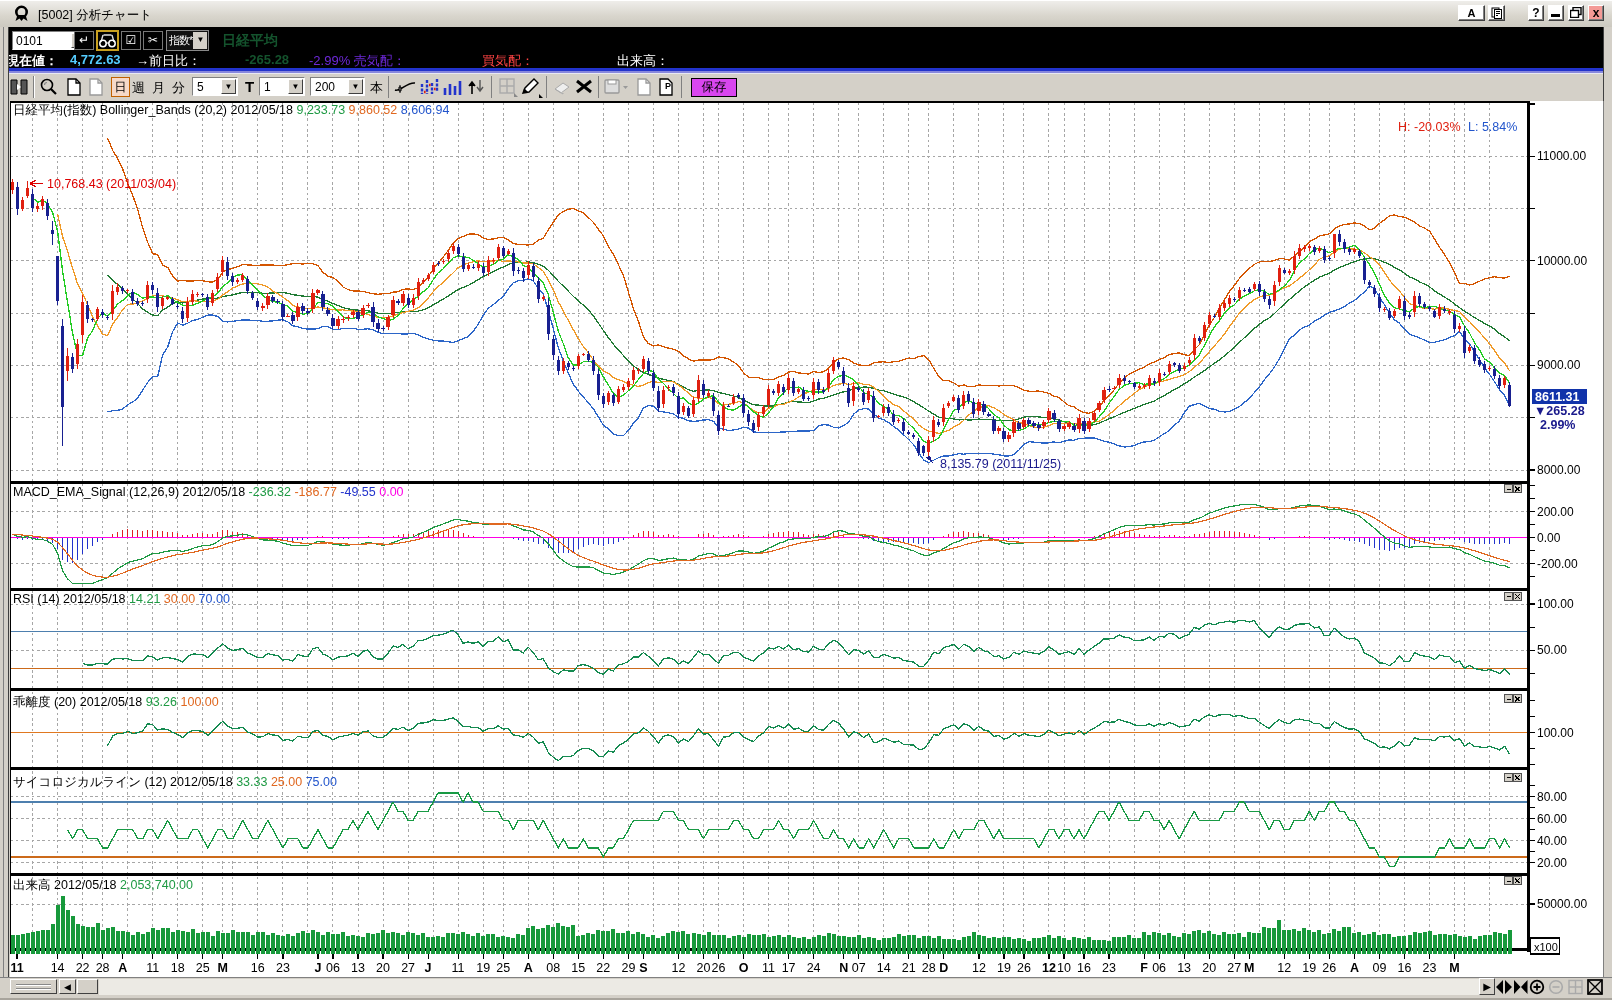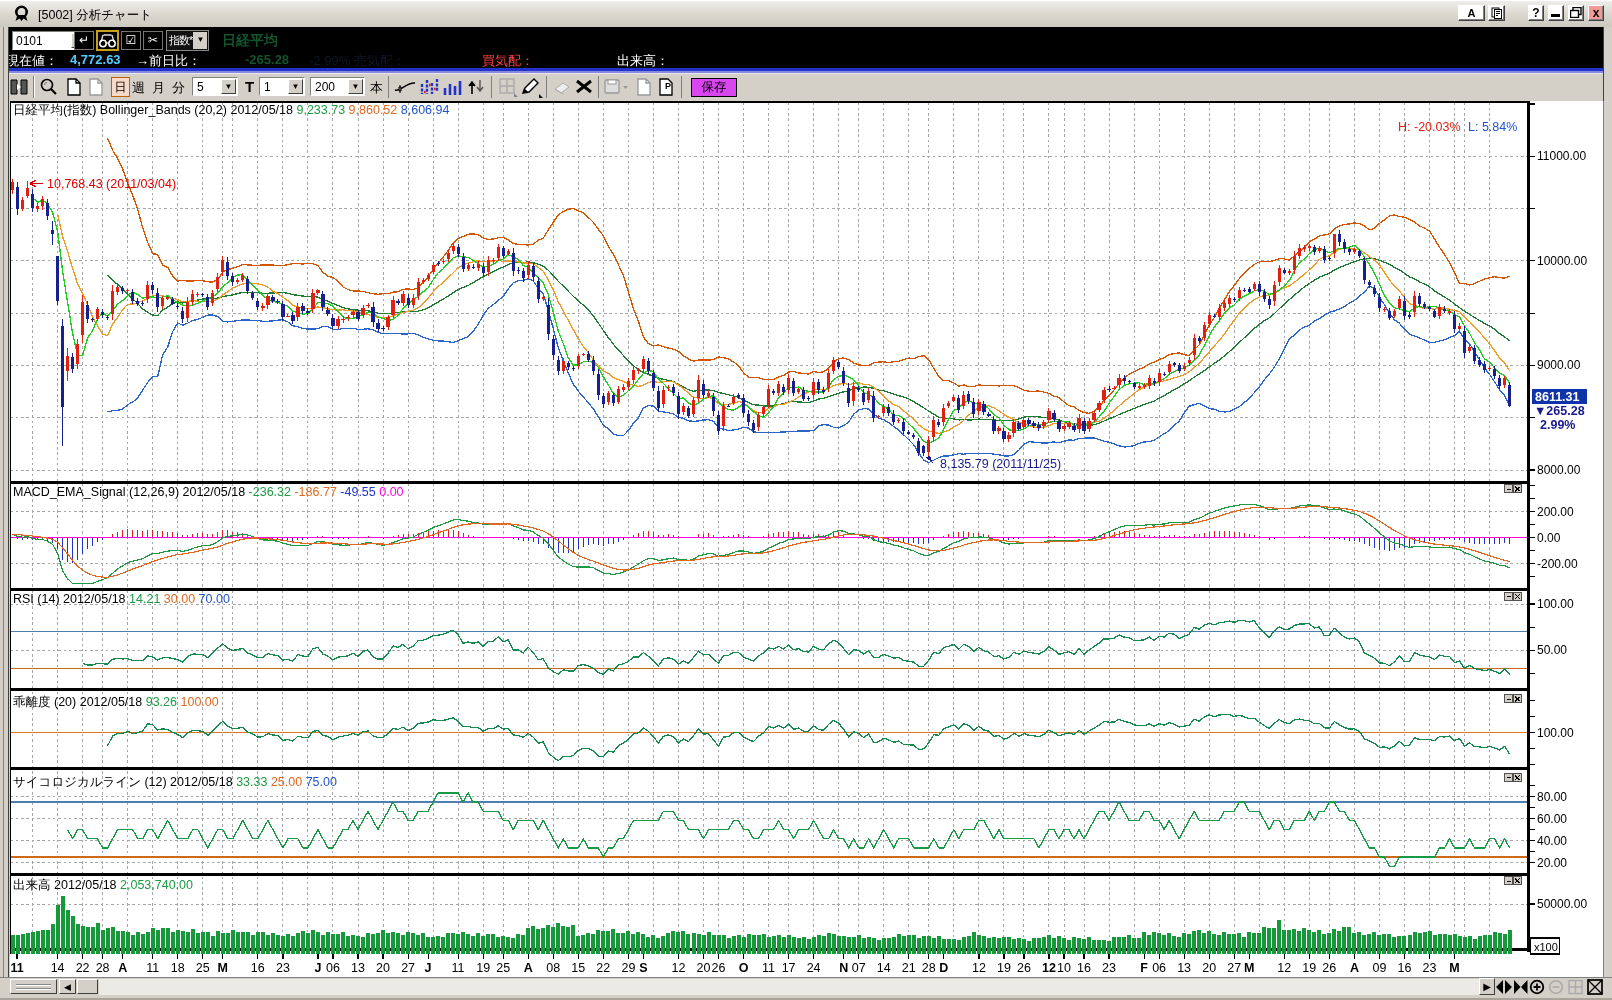--- a/index.html
+++ b/index.html
@@ -33,25 +33,25 @@
 <div class="abs" style="left:96px;top:30px;width:23px;height:21px;border:2px solid #c8a020;background:#000"><svg width="19" height="17" viewBox="0 0 19 17">
       <path d="M5.5 3h8M5 3L3 10m11-7l2 7" stroke="#ddd" stroke-width="1.4" fill="none"></path>
       <circle cx="5" cy="11.5" r="3.2" fill="none" stroke="#fff" stroke-width="1.5"></circle>
       <circle cx="14" cy="11.5" r="3.2" fill="none" stroke="#fff" stroke-width="1.5"></circle>
       <path d="M8 11h3" stroke="#fff" stroke-width="1.2"></path>
     </svg></div>
 <div class="abs" style="left:121px;top:31px;width:20px;height:19px;border:1px solid #777;background:#000;color:#fff;text-align:center;font-size:12px;line-height:17px">☑</div>
 <div class="abs" style="left:143px;top:31px;width:20px;height:19px;border:1px solid #777;background:#000;color:#fff;text-align:center;font-size:12px;line-height:17px">✂</div>
 <div class="abs" style="left:166px;top:30px;width:43px;height:21px;border:1px solid #888;background:#111;color:#fff;font-size:11px;line-height:19px;padding-left:2px;letter-spacing:-1px">指数*<span style="position:absolute;right:1px;top:1px;width:14px;height:17px;background:#d4d0c8;color:#000;font-size:8px;text-align:center;line-height:16px">▼</span></div>
 <div class="abs" style="left:222px;top:32px;font-size:14px;font-weight:bold;color:#14532d">日経平均</div>
-<div class="abs" style="left:6px;top:52px;font-size:13px;color:#fff;font-weight:normal">現在値：</div>
+<div class="abs" style="left:6px;top:52px;font-size:13px;color:#fff;font-weight:bold">現在値：</div>
 <div class="abs" style="left:70px;top:52px;font-size:13px;color:#55ccff;font-weight:bold">4,772.63</div>
 <div class="abs" style="left:136px;top:52px;font-size:13px;color:#fff;font-weight:normal">→前日比：</div>
 <div class="abs" style="left:245px;top:52px;font-size:13px;color:#14532d;font-weight:bold">-265.28</div>
-<div class="abs" style="left:309px;top:52px;font-size:13px;color:#0f172a;font-weight:normal">-2.99% 売気配：</div>
+<div class="abs" style="left:309px;top:52px;font-size:13px;color:#6d28d9;font-weight:normal">-2.99% 売気配：</div>
 <div class="abs" style="left:482px;top:52px;font-size:13px;color:#f44;font-weight:normal">買気配：</div>
 <div class="abs" style="left:617px;top:52px;font-size:13px;color:#fff;font-weight:normal">出来高：</div>
 <div class="abs" style="left:0;top:68px;width:1612px;height:3px;background:#2233cc"></div>
 <div class="abs" style="left:0;top:71px;width:1612px;height:2px;background:#8888dd"></div>
 <div class="abs" style="left:0;top:73px;width:1612px;height:28px;background:#d4d0c8;border-top:1px solid #e8e8f4"></div>
 <div class="abs" style="left:8px;top:76px;width:24px;height:23px"><svg width="22" height="22" viewBox="0 0 22 22">
       <path d="M3 4h6v14H3zM13 4h6v14h-6z" fill="#555" stroke="#000"></path>
       <path d="M9 8l4 3-4 3z" fill="#fff"></path>
     </svg></div>
 <div class="abs" style="left:33px;top:76px;width:1px;height:22px;background:#808080"></div>

